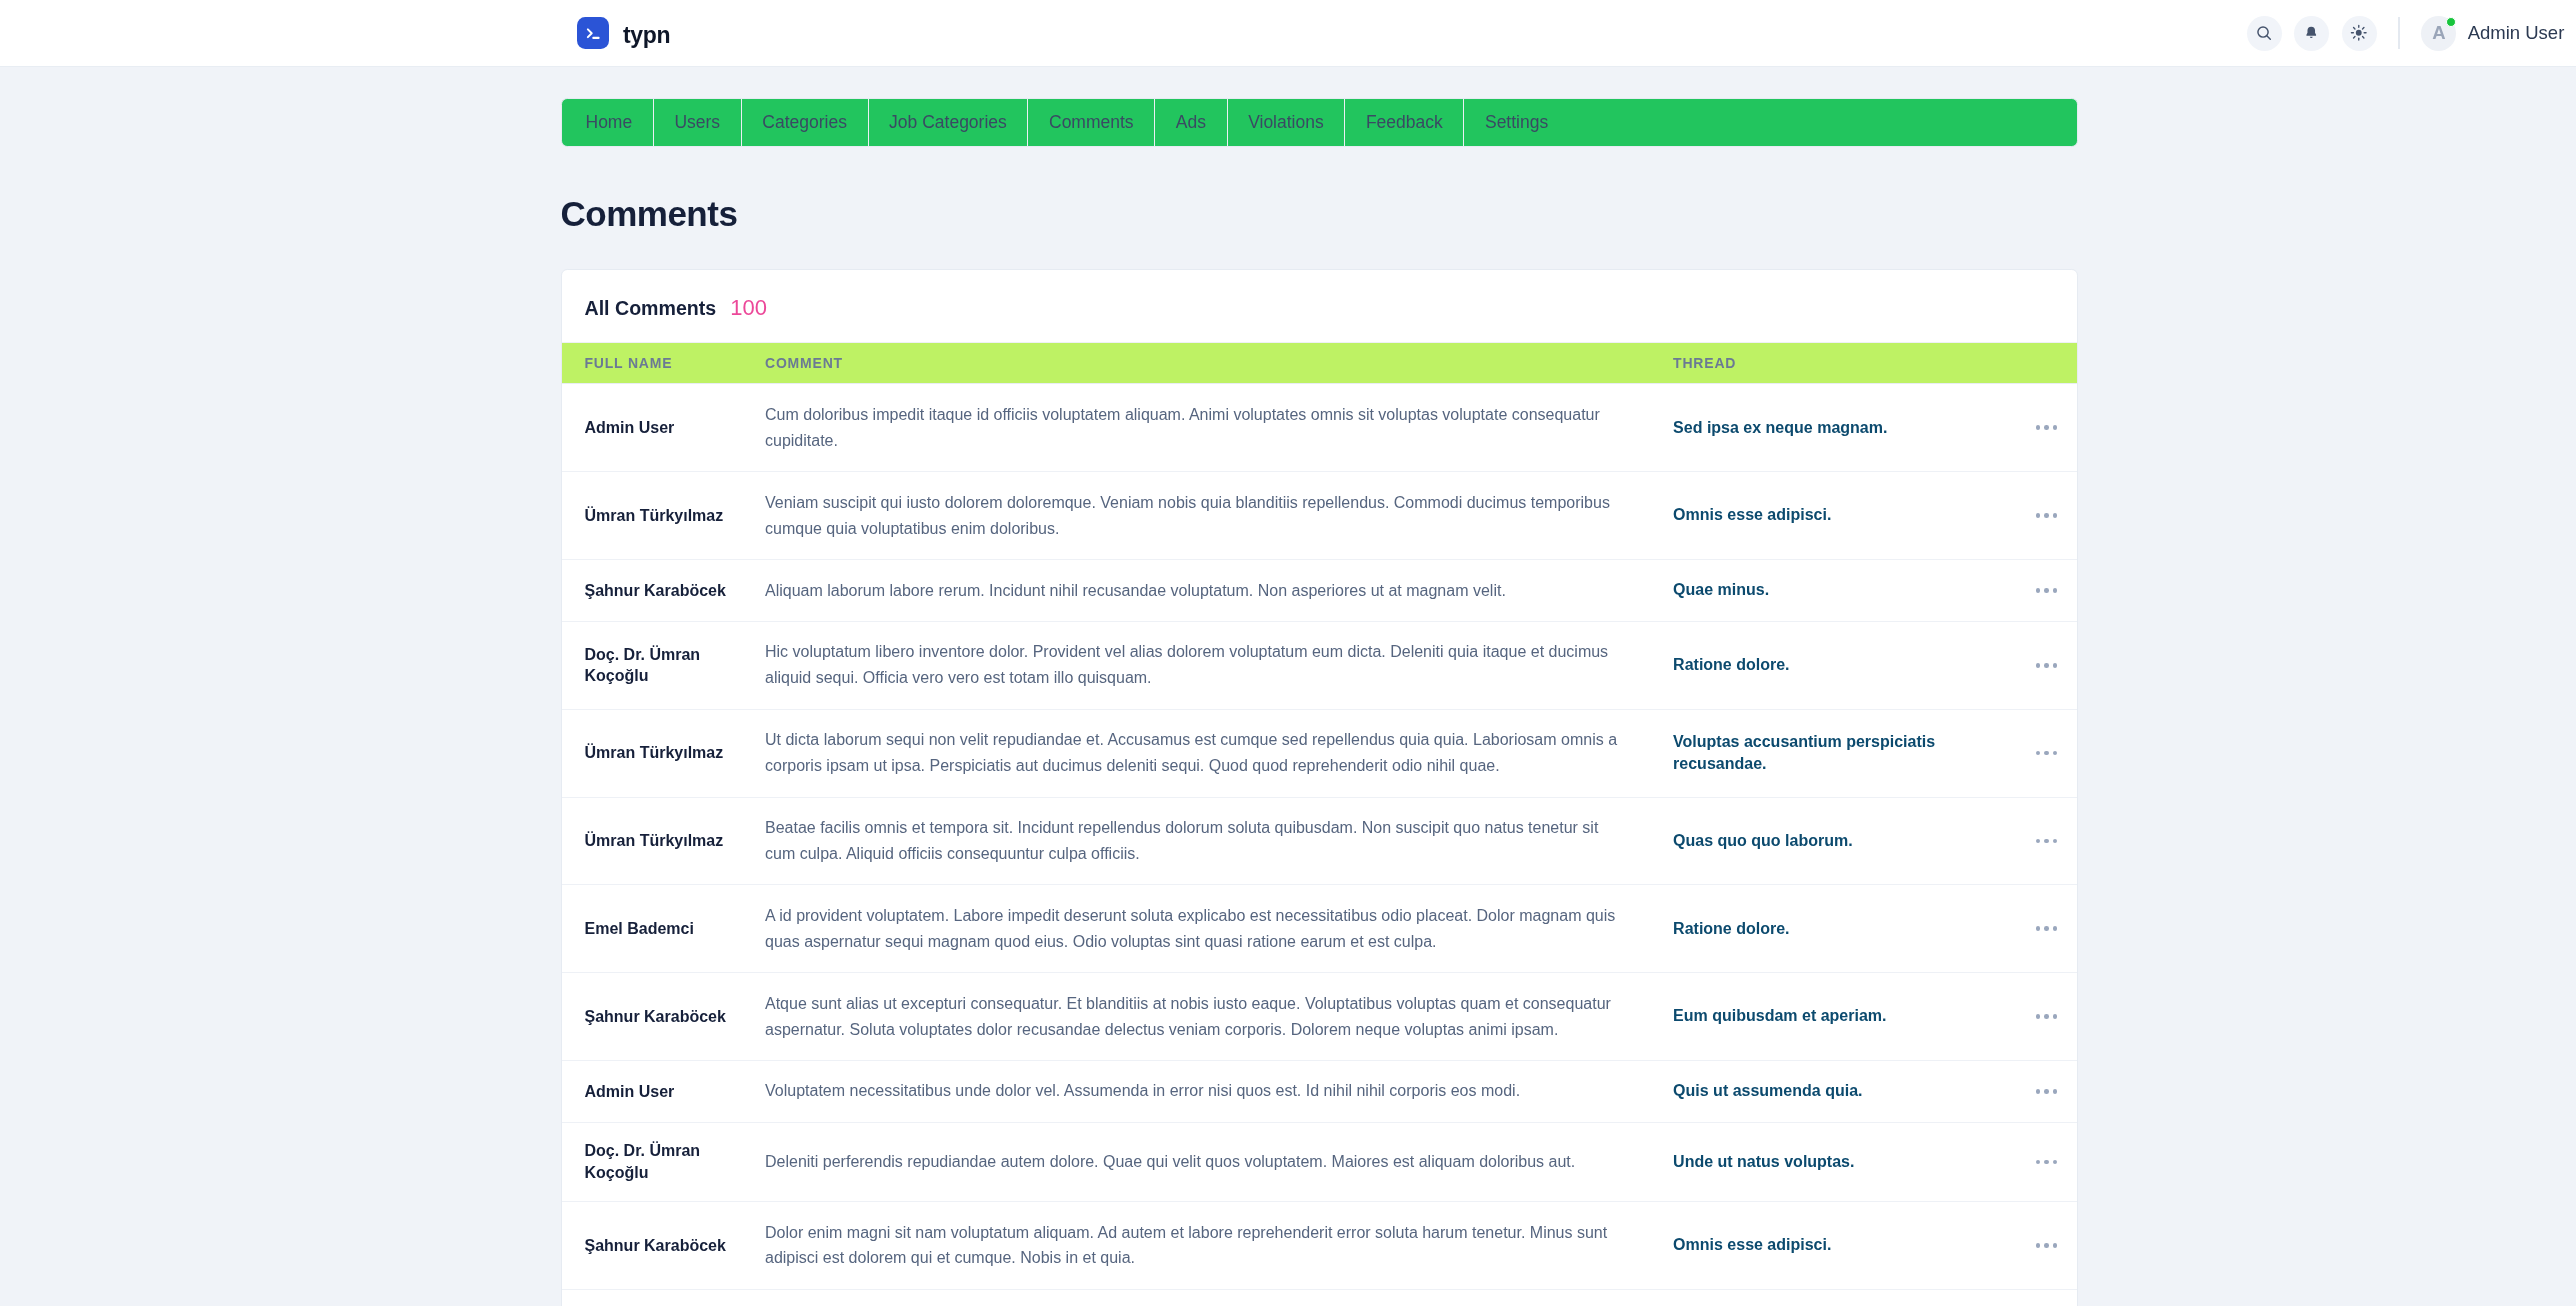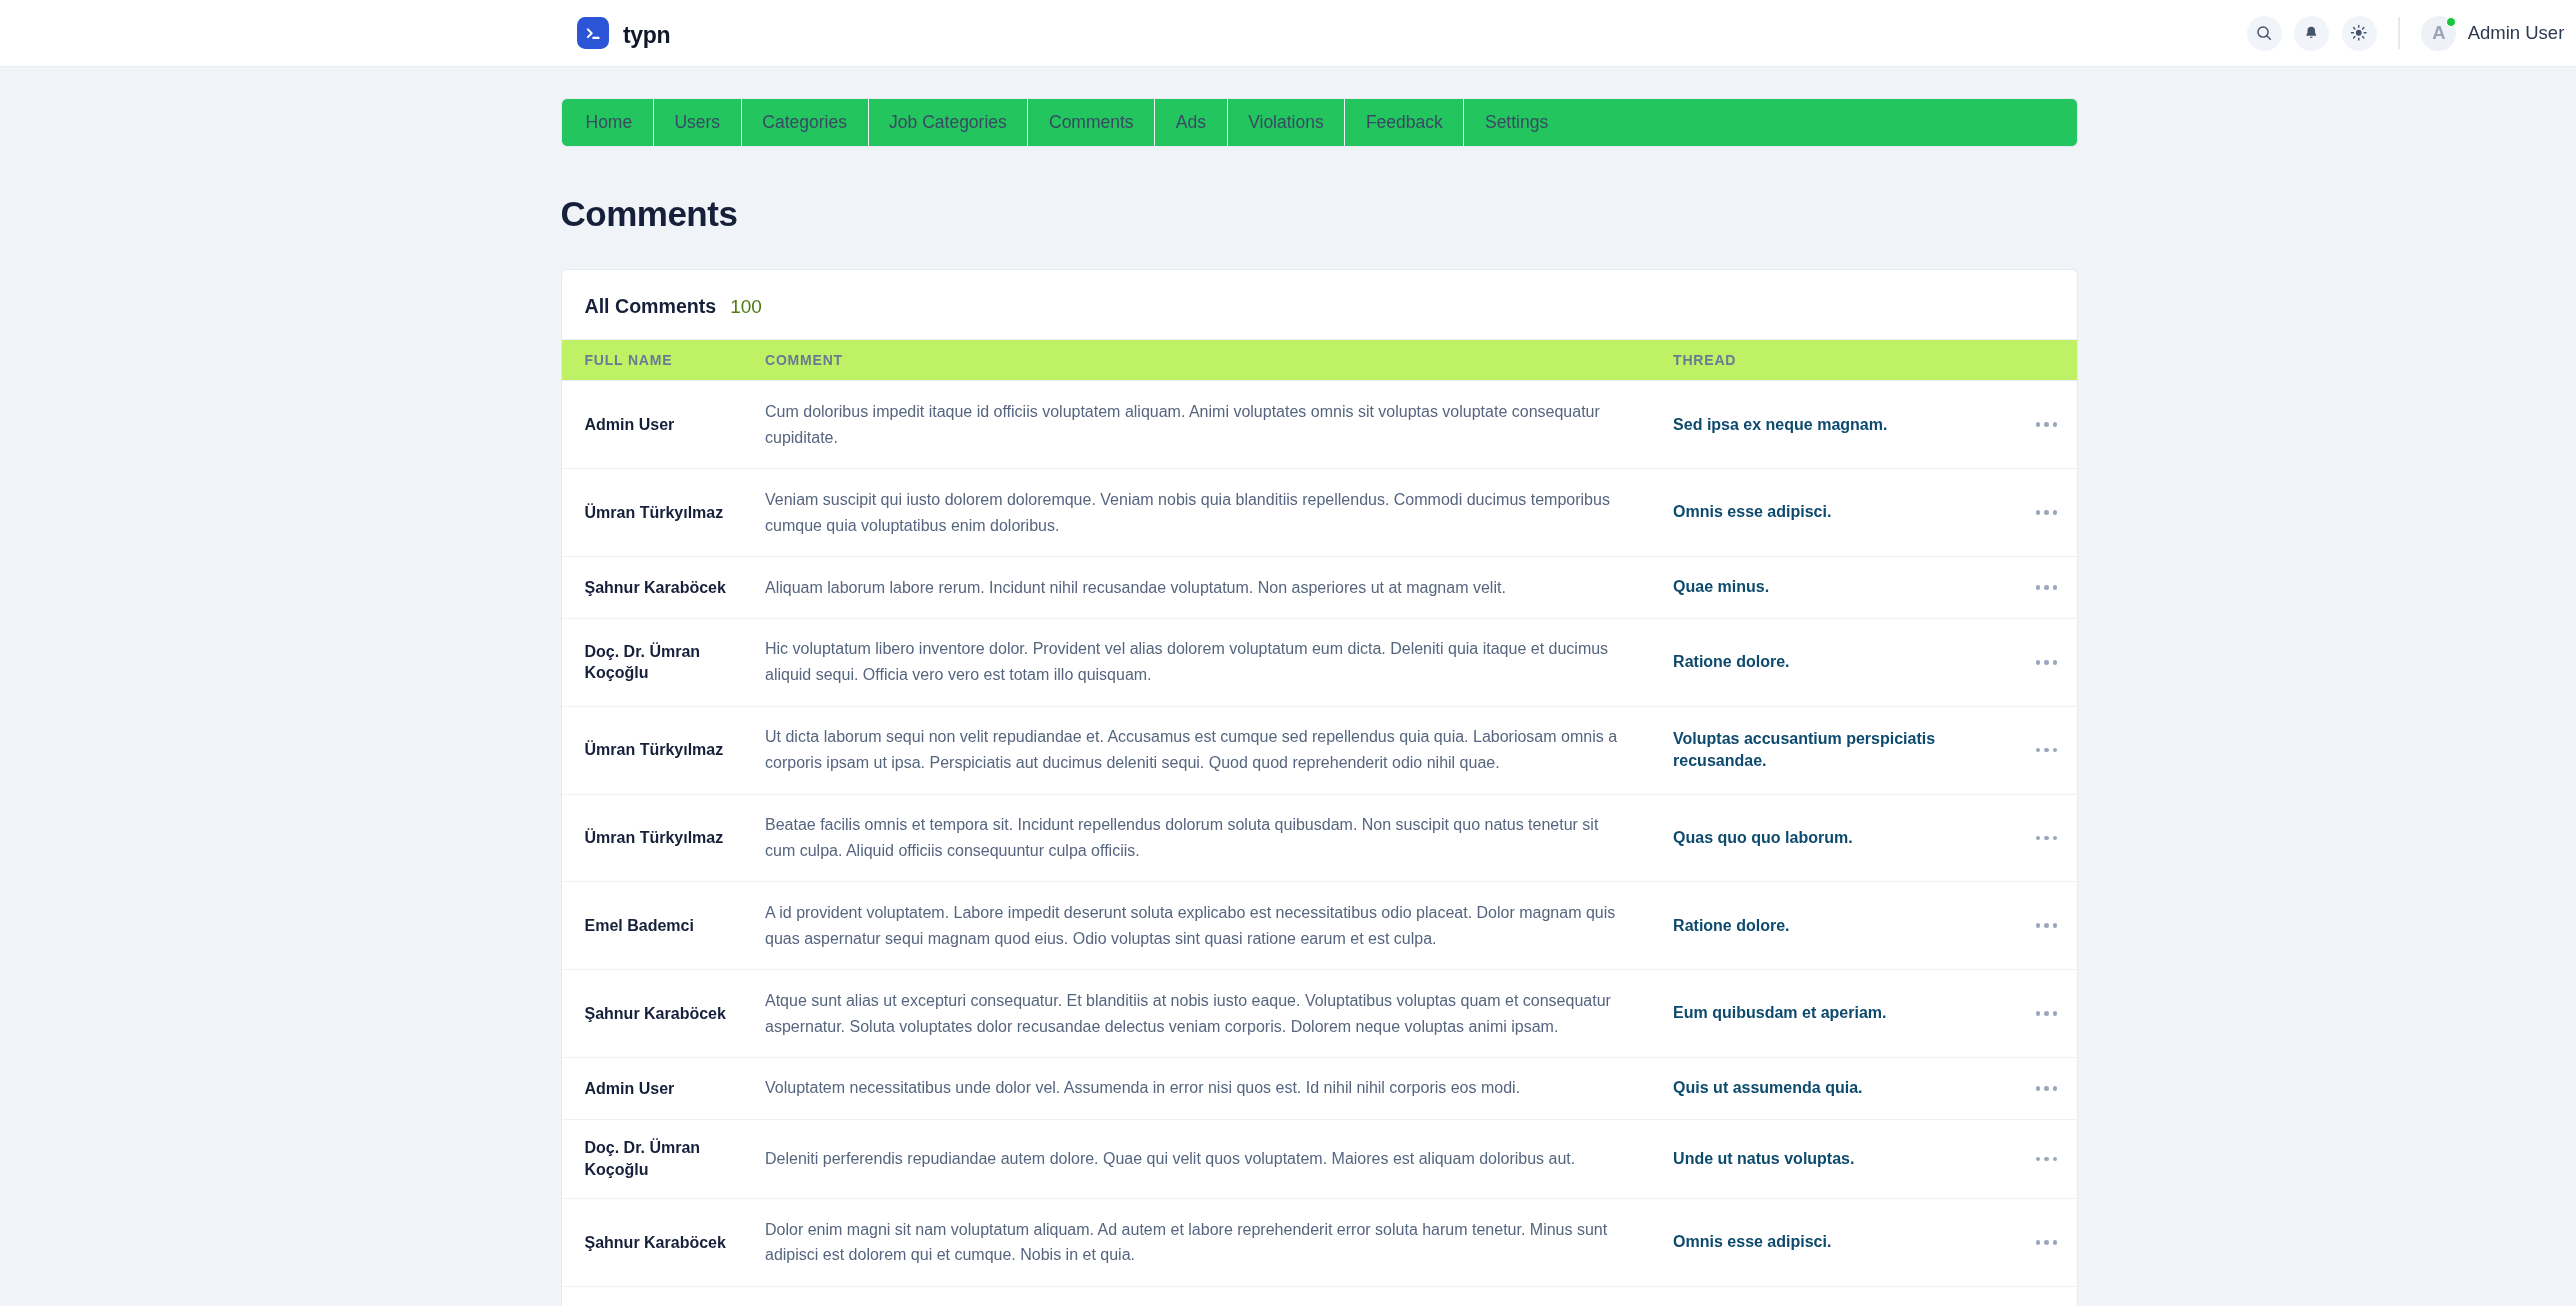--- a/index.html
+++ b/index.html
@@ -117,21 +117,21 @@
     background: #ffffff;
     border: 1.5px solid #e6ebf2;
     border-radius: 6.2px;
     overflow: hidden;
   }
   .card-head {
     padding: 25px 23px 20.6px 23px;
     display: flex; align-items: baseline; gap: 14px;
   }
   .card-head-title { font-size: 19.6px; font-weight: 700; color: #16203a; }
-  .card-head-count { font-size: 19px; font-weight: 400; color: #4d7c0f; text-align: center; }
+  .card-head-count { font-size: 22px; font-weight: 400; color: #ec4899; text-align: center; }
 
   table { width: 100%; border-collapse: collapse; table-layout: fixed; }
   thead tr { background: #bef264; }
   th {
     text-align: left;
     font-size: 14px;
     font-weight: 600;
     letter-spacing: 0.8px;
     color: #6b7a94;
     text-transform: uppercase;

